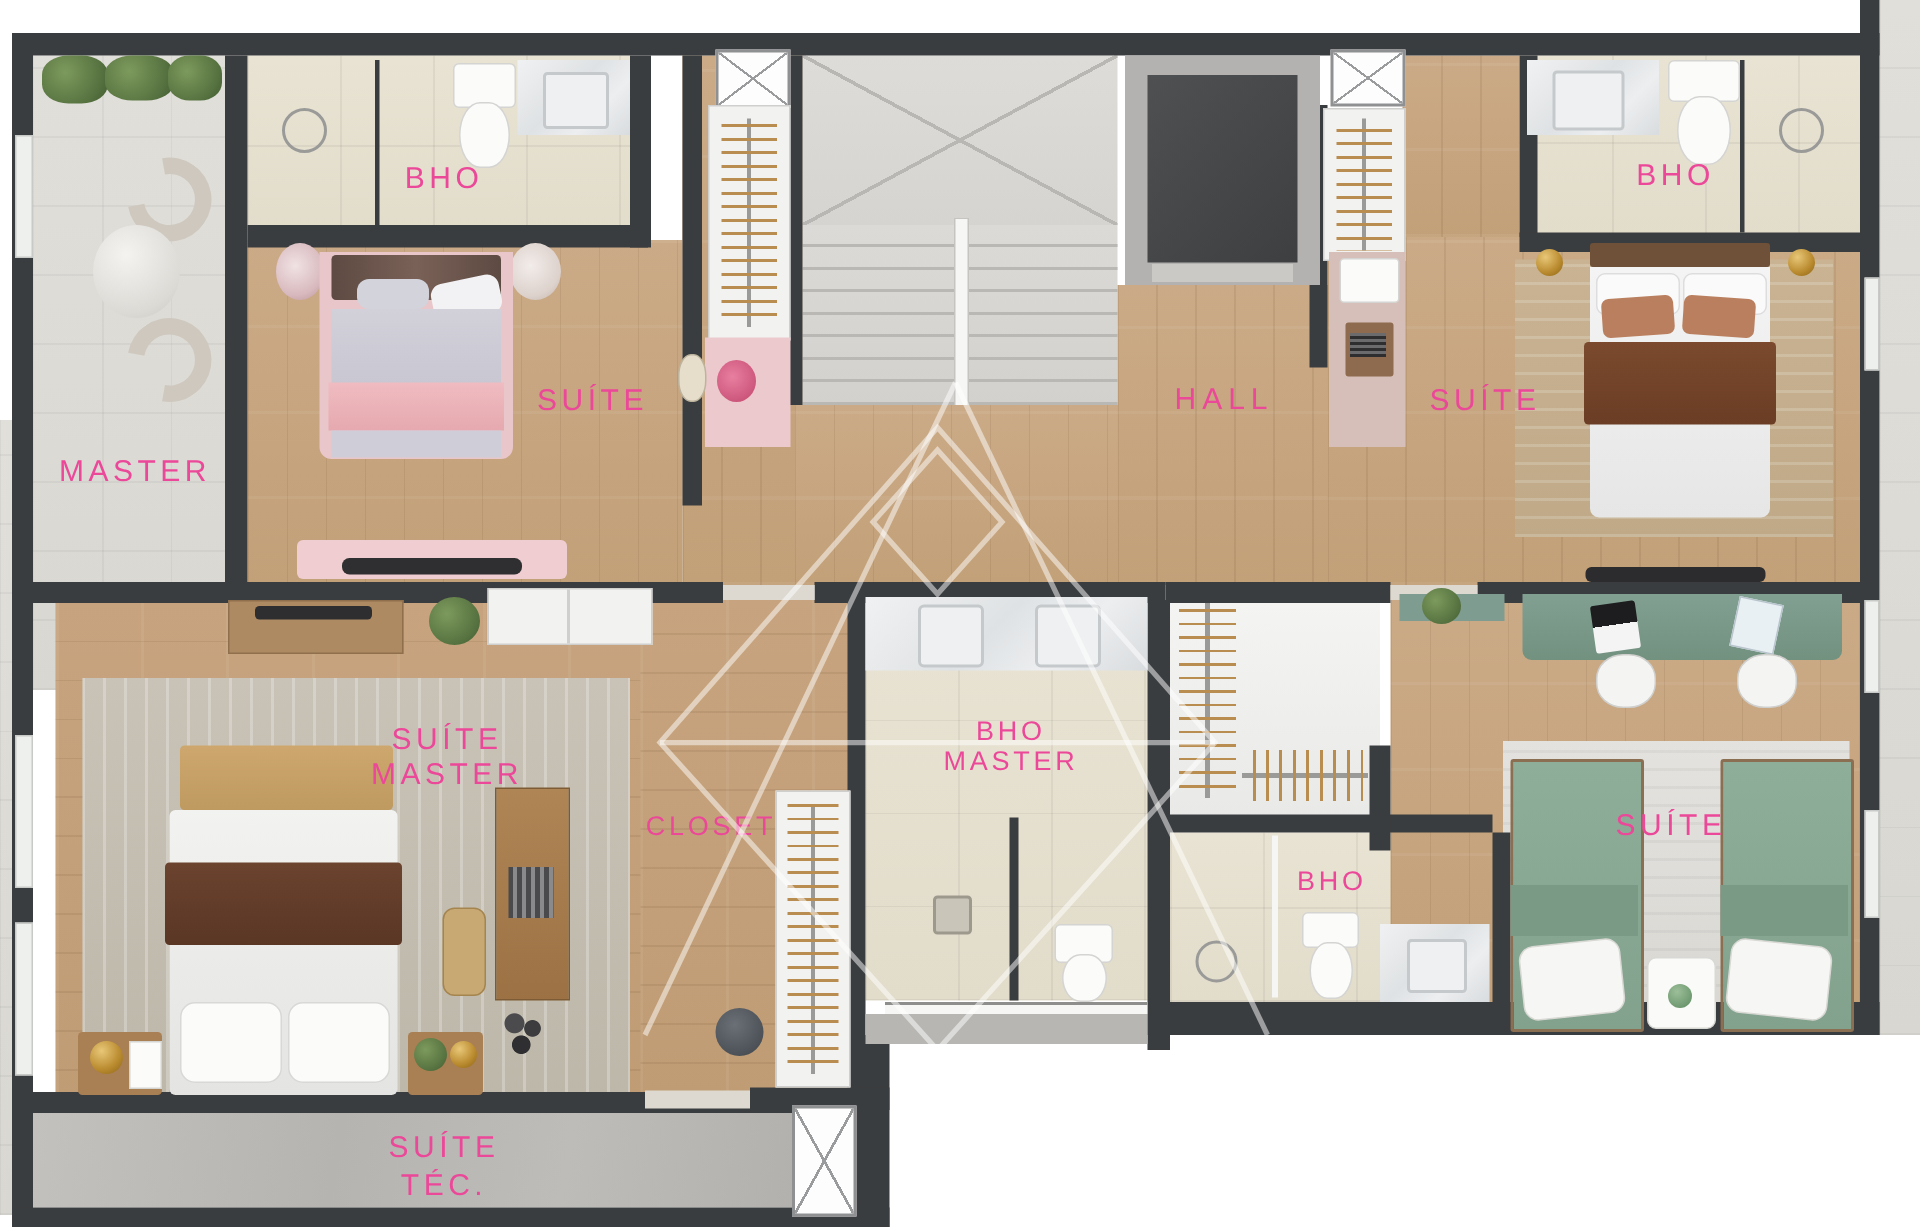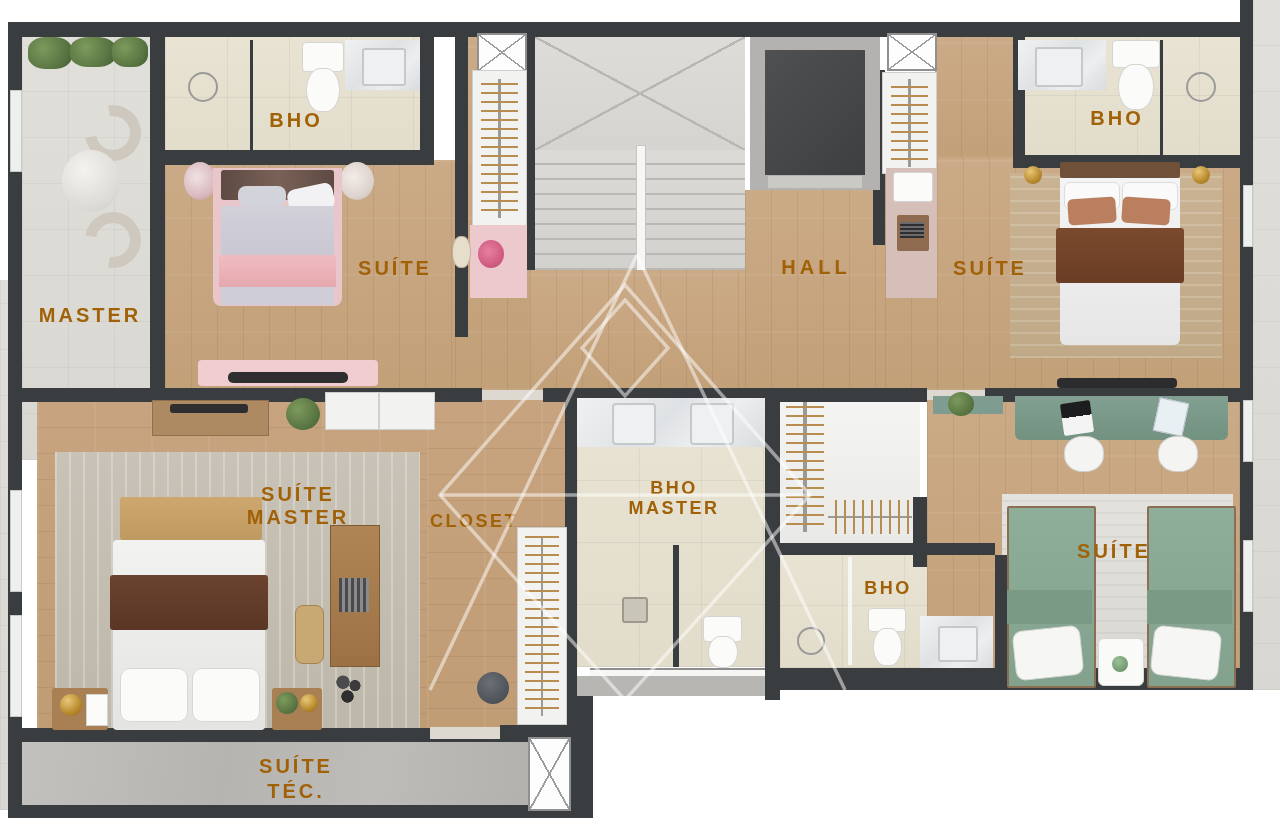--- a/index.html
+++ b/index.html
@@ -41,22 +41,22 @@
   .xshaft{background:#fdfdfd;border:2px solid #8f9092;
       background-image:linear-gradient(to top right, rgba(0,0,0,0) 48.7%, #9a9b9d 48.7%, #9a9b9d 51.3%, rgba(0,0,0,0) 51.3%),
                        linear-gradient(to bottom right, rgba(0,0,0,0) 48.7%, #9a9b9d 48.7%, #9a9b9d 51.3%, rgba(0,0,0,0) 51.3%);}
   .closet-strip{background:#f2f2f1;border:1px solid #cfcfcd;}
   .hangers-v{background:
       repeating-linear-gradient(0deg, rgba(0,0,0,0) 0 7px, #b98d4f 7px 9px),
       linear-gradient(90deg, rgba(0,0,0,0) 0 46%, #9a9a98 46% 54%, rgba(0,0,0,0) 54%);}
   .hangers-h{background:
       repeating-linear-gradient(90deg, rgba(0,0,0,0) 0 7px, #b98d4f 7px 9px),
       linear-gradient(0deg, rgba(0,0,0,0) 0 46%, #9a9a98 46% 54%, rgba(0,0,0,0) 54%);}
-  .label{position:absolute;transform:translate(-50%,-50%);color:#a16207;
-      font-size:20px;letter-spacing:3px;font-weight:700;white-space:nowrap;}
+  .label{position:absolute;transform:translate(-50%,-50%);color:#ec4899;
+      font-size:20px;letter-spacing:3px;font-weight:400;white-space:nowrap;}
   .label-sm{font-size:18px;letter-spacing:2.5px;}
   .stairs{background:
       repeating-linear-gradient(180deg, rgba(0,0,0,0) 0 13px, #bab8b4 13px 15px),
       linear-gradient(180deg,#dcdad6,#d3d1cd);}
   .stair-landing{background:
       linear-gradient(to bottom right, rgba(0,0,0,0) 49.4%, #b9b7b3 49.4%, #b9b7b3 50.6%, rgba(0,0,0,0) 50.6%),
       linear-gradient(to bottom left, rgba(0,0,0,0) 49.4%, #b9b7b3 49.4%, #b9b7b3 50.6%, rgba(0,0,0,0) 50.6%),
       linear-gradient(180deg,#dedcd8,#d6d4d0);}
   .plant{border-radius:50%;background:radial-gradient(circle at 35% 35%, #7d9a5d, #55713f 70%, #425a31);}
   .gold{border-radius:50%;background:radial-gradient(circle at 35% 30%, #e8c778, #b98a2e 60%, #8a6418);}
@@ -264,21 +264,21 @@
   <div class="abs" style="left:1112px;top:656px;width:16px;height:16px;border-radius:50%;background:radial-gradient(circle at 38% 32%,#9cbf9a,#5d8a60)"></div>
 
   <div class="label" style="left:90px;top:315px">MASTER</div>
   <div class="label" style="left:296px;top:120px">BHO</div>
   <div class="label" style="left:395px;top:268px">SUÍTE</div>
   <div class="label" style="left:816px;top:267px;letter-spacing:4px">HALL</div>
   <div class="label" style="left:990px;top:268px">SUÍTE</div>
   <div class="label" style="left:1117px;top:118px">BHO</div>
   <div class="label" style="left:298px;top:494px">SUÍTE</div>
   <div class="label" style="left:298px;top:517px">MASTER</div>
-  <div class="label label-sm" style="left:474px;top:521px">CLOSET</div>
+  <div class="label label-sm" style="left:474px;top:551px">CLOSET</div>
   <div class="label label-sm" style="left:674px;top:488px">BHO</div>
   <div class="label label-sm" style="left:674px;top:508px">MASTER</div>
   <div class="label label-sm" style="left:888px;top:588px">BHO</div>
   <div class="label" style="left:1114px;top:551px">SUÍTE</div>
   <div class="label" style="left:296px;top:766px">SUÍTE</div>
   <div class="label" style="left:296px;top:791px">TÉC.</div>
 
   <svg class="abs" style="left:0;top:0;width:1280px;height:820px;pointer-events:none" viewBox="0 0 1280 820">
     <g stroke="rgba(255,255,255,0.5)" stroke-width="3.5" fill="none">
       <polygon points="625,285 810,495 625,700 440,495"></polygon>

